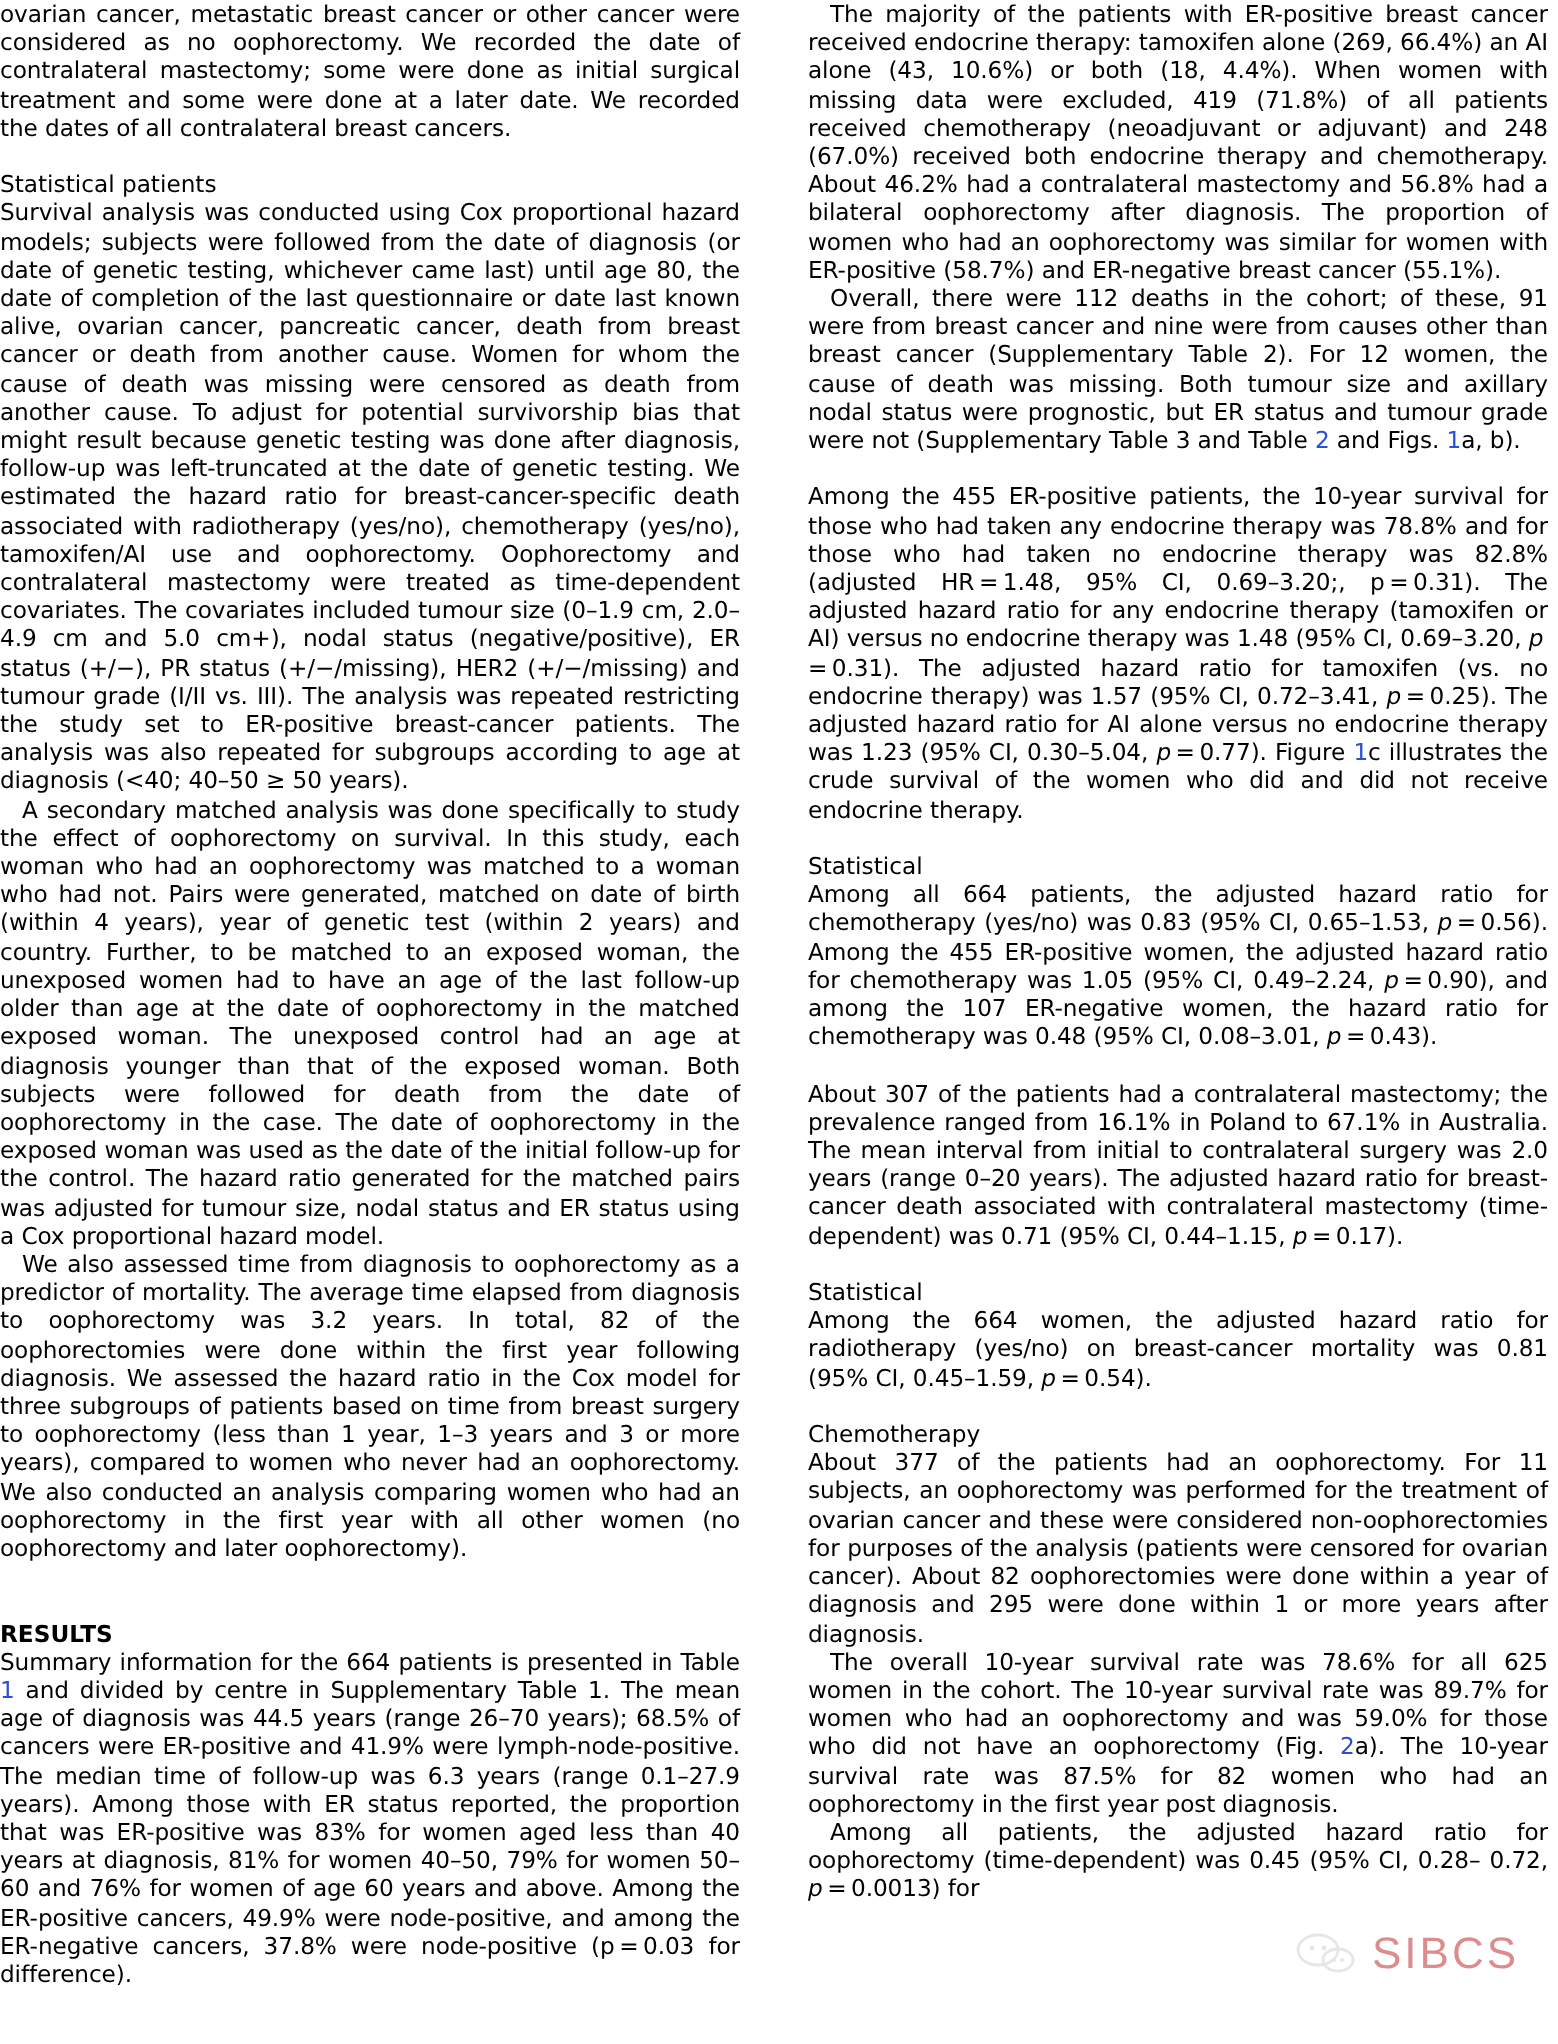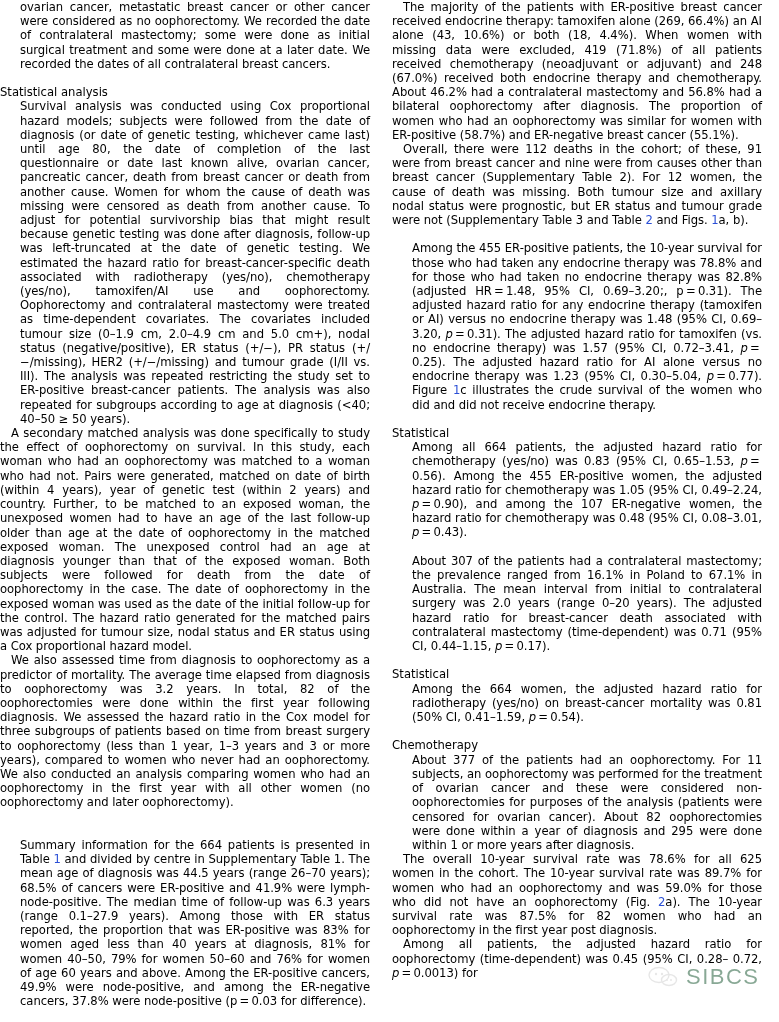--- a/index.html
+++ b/index.html
@@ -30,34 +30,34 @@
     height: 1022px;
     display: flex;
     flex-direction: row;
     gap: 22px;
   }
   .col {
     width: 370px;
     flex: 0 0 370px;
     position: relative;
   }
-  .col.right { margin-left: 0; }
+  .col.right { margin-left: 12px; }
 
   p.body {
     margin: 0;
     font-size: 11.6px;
     line-height: 14.2px;
     text-align: justify;
     text-justify: inter-word;
     letter-spacing: -0.05px;
     word-spacing: 0px;
     hyphens: none;
   }
   p.indent { text-indent: 11px; }
-  p.noindent { text-indent: 0; padding-left: 20px; }
+  p.noindent { text-indent: 0; }
 
   h3.section {
     margin: 0;
     font-size: 11.6px;
     line-height: 14.2px;
     font-weight: normal;
     text-align: left;
   }
   h3.section.bold { font-weight: bold; }
   .gap-md { height: 14.2px; }
@@ -79,60 +79,61 @@
     height: 34px;
     pointer-events: none;
     opacity: 0.5;
   }
   #watermark .wm-text {
     position: absolute;
     left: 38px;
     top: 2px;
     font-size: 22px;
     letter-spacing: 1.5px;
-    color: #14532d;
+    color: #b91c1c;
     font-family: "Liberation Sans", sans-serif;
   }
   #watermark .wm-logo {
     position: absolute;
     left: 0px;
     top: 4px;
     width: 30px;
     height: 22px;
     color: #cfcfcf;
   }
 </style>
 </head>
 <body>
 
 <div id="page">
   <div class="columns">
     <div class="col left" id="col-left">
         <p class="body noindent">ovarian cancer, metastatic breast cancer or other cancer were considered as no oophorectomy. We recorded the date of contralateral mastectomy; some were done as initial surgical treatment and some were done at a later date. We recorded the dates of all contralateral breast cancers.</p>
         <div class="gap-md"></div>
-        <h3 class="section">Statistical analysis</h3>
+        <h3 class="section">Statistical patients</h3>
         <p class="body noindent">Survival analysis was conducted using Cox proportional hazard models; subjects were followed from the date of diagnosis (or date of genetic testing, whichever came last) until age 80, the date of completion of the last questionnaire or date last known alive, ovarian cancer, pancreatic cancer, death from breast cancer or death from another cause. Women for whom the cause of death was missing were censored as death from another cause. To adjust for potential survivorship bias that might result because genetic testing was done after diagnosis, follow-up was left-truncated at the date of genetic testing. We estimated the hazard ratio for breast-cancer-specific death associated with radiotherapy (yes/no), chemotherapy (yes/no), tamoxifen/AI use and oophorectomy. Oophorectomy and contralateral mastectomy were treated as time-dependent covariates. The covariates included tumour size (0–1.9 cm, 2.0–4.9 cm and 5.0 cm+), nodal status (negative/positive), ER status (+/−), PR status (+/−/missing), HER2 (+/−/missing) and tumour grade (I/II vs. III). The analysis was repeated restricting the study set to ER-positive breast-cancer patients. The analysis was also repeated for subgroups according to age at diagnosis (&lt;40; 40–50 ≥ 50 years).</p>
         <p class="body indent">A secondary matched analysis was done specifically to study the effect of oophorectomy on survival. In this study, each woman who had an oophorectomy was matched to a woman who had not. Pairs were generated, matched on date of birth (within 4 years), year of genetic test (within 2 years) and country. Further, to be matched to an exposed woman, the unexposed women had to have an age of the last follow-up older than age at the date of oophorectomy in the matched exposed woman. The unexposed control had an age at diagnosis younger than that of the exposed woman. Both subjects were followed for death from the date of oophorectomy in the case. The date of oophorectomy in the exposed woman was used as the date of the initial follow-up for the control. The hazard ratio generated for the matched pairs was adjusted for tumour size, nodal status and ER status using a Cox proportional hazard model.</p>
         <p class="body indent">We also assessed time from diagnosis to oophorectomy as a predictor of mortality. The average time elapsed from diagnosis to oophorectomy was 3.2 years. In total, 82 of the oophorectomies were done within the first year following diagnosis. We assessed the hazard ratio in the Cox model for three subgroups of patients based on time from breast surgery to oophorectomy (less than 1 year, 1–3 years and 3 or more years), compared to women who never had an oophorectomy. We also conducted an analysis comparing women who had an oophorectomy in the first year with all other women (no oophorectomy and later oophorectomy).</p>
         <div class="gap-lg"></div>
+        <h3 class="section bold">RESULTS</h3>
         <p class="body noindent"><span>Summary information for the 664 patients is presented in Table </span><a class="ref" href="#">1</a><span> and divided by centre in Supplementary Table 1. The mean age of diagnosis was 44.5 years (range 26–70 years); 68.5% of cancers were ER-positive and 41.9% were lymph-node-positive. The median time of follow-up was 6.3 years (range 0.1–27.9 years). Among those with ER status reported, the proportion that was ER-positive was 83% for women aged less than 40 years at diagnosis, 81% for women 40–50, 79% for women 50–60 and 76% for women of age 60 years and above. Among the ER-positive cancers, 49.9% were node-positive, and among the ER-negative cancers, 37.8% were node-positive (p = 0.03 for difference).</span></p>
       </div>
     <div class="col right" id="col-right">
         <p class="body indent">The majority of the patients with ER-positive breast cancer received endocrine therapy: tamoxifen alone (269, 66.4%) an AI alone (43, 10.6%) or both (18, 4.4%). When women with missing data were excluded, 419 (71.8%) of all patients received chemotherapy (neoadjuvant or adjuvant) and 248 (67.0%) received both endocrine therapy and chemotherapy. About 46.2% had a contralateral mastectomy and 56.8% had a bilateral oophorectomy after diagnosis. The proportion of women who had an oophorectomy was similar for women with ER-positive (58.7%) and ER-negative breast cancer (55.1%).</p>
         <p class="body indent"><span>Overall, there were 112 deaths in the cohort; of these, 91 were from breast cancer and nine were from causes other than breast cancer (Supplementary Table 2). For 12 women, the cause of death was missing. Both tumour size and axillary nodal status were prognostic, but ER status and tumour grade were not (Supplementary Table 3 and Table </span><a class="ref" href="#">2</a><span> and Figs. </span><a class="ref" href="#">1</a><span>a, b).</span></p>
         <div class="gap-md"></div>
         <p class="body noindent"><span>Among the 455 ER-positive patients, the 10-year survival for those who had taken any endocrine therapy was 78.8% and for those who had taken no endocrine therapy was 82.8% (adjusted HR = 1.48, 95% CI, 0.69–3.20;, p = 0.31). The adjusted hazard ratio for any endocrine therapy (tamoxifen or AI) versus no endocrine therapy was 1.48 (95% CI, 0.69–3.20, </span><i class="ital">p</i><span> = 0.31). The adjusted hazard ratio for tamoxifen (vs. no endocrine therapy) was 1.57 (95% CI, 0.72–3.41, </span><i class="ital">p</i><span> = 0.25). The adjusted hazard ratio for AI alone versus no endocrine therapy was 1.23 (95% CI, 0.30–5.04, </span><i class="ital">p</i><span> = 0.77). Figure </span><a class="ref" href="#">1</a><span>c illustrates the crude survival of the women who did and did not receive endocrine therapy.</span></p>
         <div class="gap-md"></div>
         <h3 class="section">Statistical</h3>
         <p class="body noindent"><span>Among all 664 patients, the adjusted hazard ratio for chemotherapy (yes/no) was 0.83 (95% CI, 0.65–1.53, </span><i class="ital">p</i><span> = 0.56). Among the 455 ER-positive women, the adjusted hazard ratio for chemotherapy was 1.05 (95% CI, 0.49–2.24, </span><i class="ital">p</i><span> = 0.90), and among the 107 ER-negative women, the hazard ratio for chemotherapy was 0.48 (95% CI, 0.08–3.01, </span><i class="ital">p</i><span> = 0.43).</span></p>
         <div class="gap-md"></div>
         <p class="body noindent"><span>About 307 of the patients had a contralateral mastectomy; the prevalence ranged from 16.1% in Poland to 67.1% in Australia. The mean interval from initial to contralateral surgery was 2.0 years (range 0–20 years). The adjusted hazard ratio for breast-cancer death associated with contralateral mastectomy (time-dependent) was 0.71 (95% CI, 0.44–1.15, </span><i class="ital">p</i><span> = 0.17).</span></p>
         <div class="gap-md"></div>
         <h3 class="section">Statistical</h3>
-        <p class="body noindent"><span>Among the 664 women, the adjusted hazard ratio for radiotherapy (yes/no) on breast-cancer mortality was 0.81 (50% CI, 0.41–1.59, </span><i class="ital">p</i><span> = 0.54).</span></p>
+        <p class="body noindent"><span>Among the 664 women, the adjusted hazard ratio for radiotherapy (yes/no) on breast-cancer mortality was 0.81 (95% CI, 0.45–1.59, </span><i class="ital">p</i><span> = 0.54).</span></p>
         <div class="gap-md"></div>
         <h3 class="section">Chemotherapy</h3>
         <p class="body noindent">About 377 of the patients had an oophorectomy. For 11 subjects, an oophorectomy was performed for the treatment of ovarian cancer and these were considered non-oophorectomies for purposes of the analysis (patients were censored for ovarian cancer). About 82 oophorectomies were done within a year of diagnosis and 295 were done within 1 or more years after diagnosis.</p>
         <p class="body indent"><span>The overall 10-year survival rate was 78.6% for all 625 women in the cohort. The 10-year survival rate was 89.7% for women who had an oophorectomy and was 59.0% for those who did not have an oophorectomy (Fig. </span><a class="ref" href="#">2</a><span>a). The 10-year survival rate was 87.5% for 82 women who had an oophorectomy in the first year post diagnosis.</span></p>
         <p class="body indent"><span>Among all patients, the adjusted hazard ratio for oophorectomy (time-dependent) was 0.45 (95% CI, 0.28– 0.72, </span><i class="ital">p</i><span> = 0.0013) for</span></p>
       </div>
   </div>
 
   <div id="watermark">
     <svg class="wm-logo" viewBox="0 0 30 22" aria-hidden="true">

